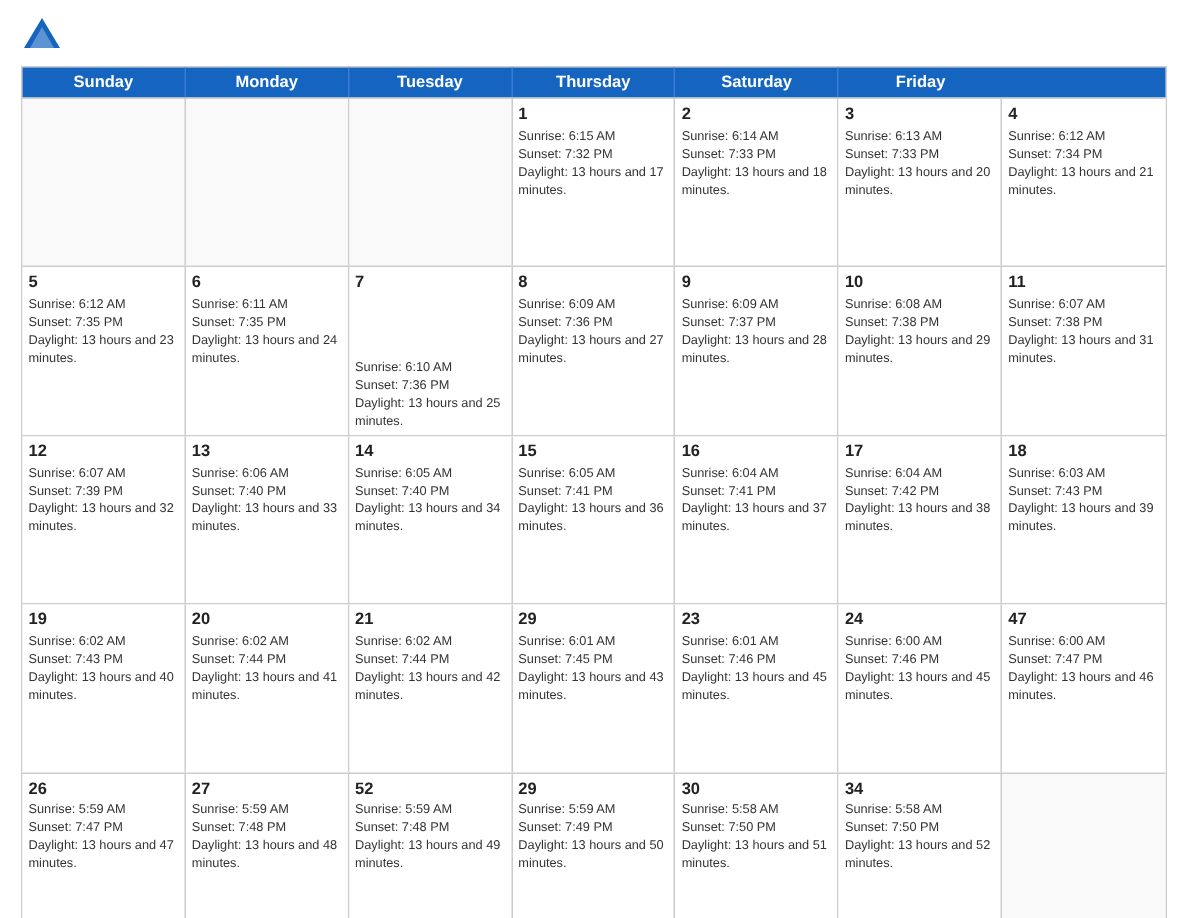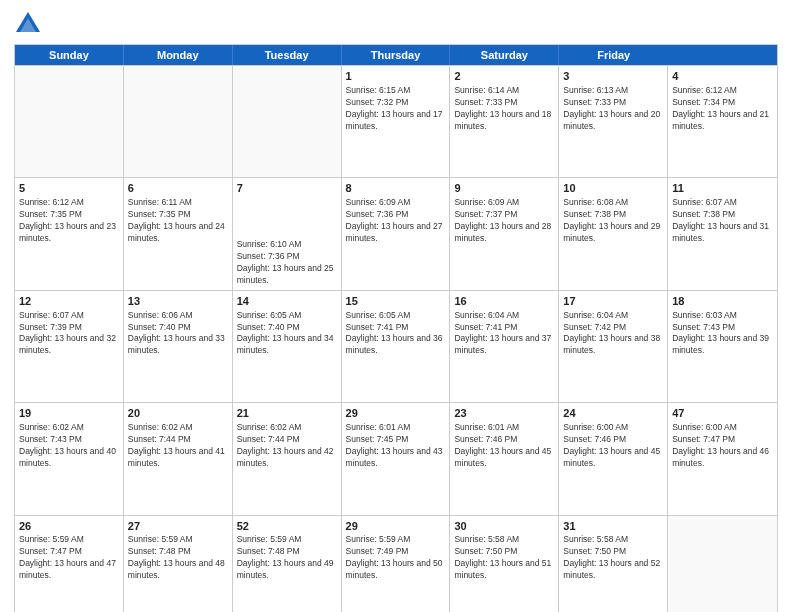--- a/index.html
+++ b/index.html
@@ -322,21 +322,21 @@
 Sunset: 7:49 PM
 Daylight: 13 hours and 50 minutes.</div>
           </div>
           <div class="cal-cell">
             <div class="day-num">30</div>
             <div class="cell-text" style="white-space: pre-line;">Sunrise: 5:58 AM
 Sunset: 7:50 PM
 Daylight: 13 hours and 51 minutes.</div>
           </div>
           <div class="cal-cell">
-            <div class="day-num">31</div>
+            <div class="day-num">34</div>
             <div class="cell-text" style="white-space: pre-line;">Sunrise: 5:58 AM
 Sunset: 7:50 PM
 Daylight: 13 hours and 52 minutes.</div>
           </div>
           <div class="cal-cell empty"></div>
         </div>
       </div>
   </div>
 </div>
 

